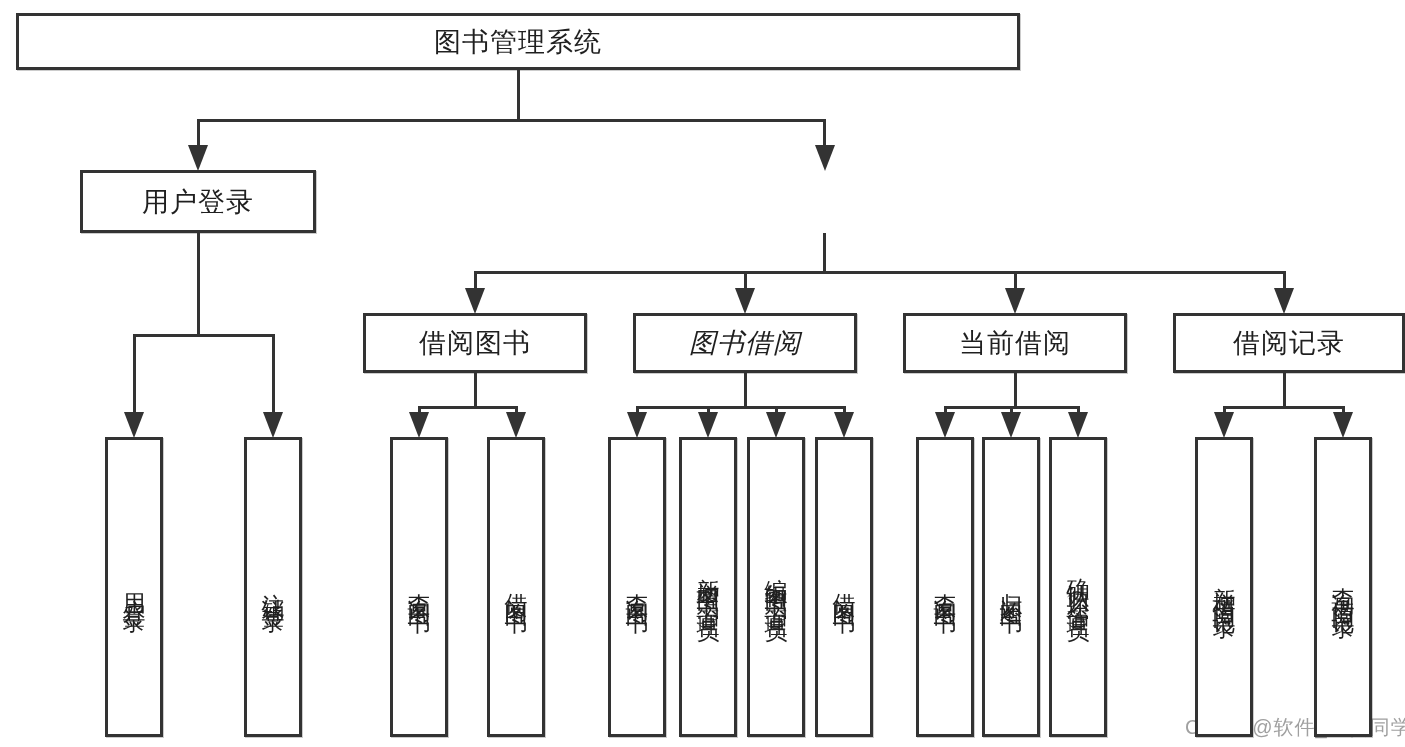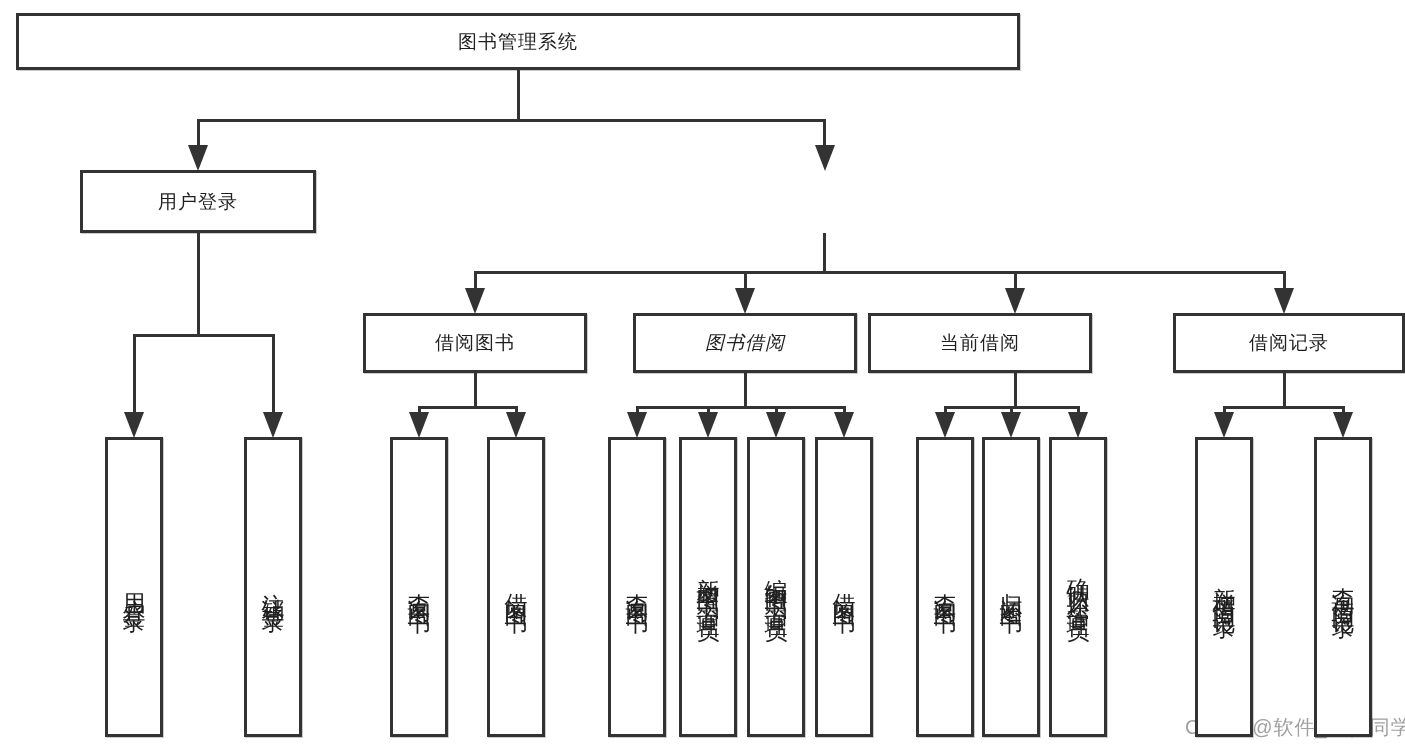--- a/index.html
+++ b/index.html
@@ -19,21 +19,21 @@
     position: absolute;
     box-sizing: border-box;
     border: 3px solid #333333;
     background: #ffffff;
     display: flex;
     align-items: center;
     justify-content: center;
     box-shadow: 1px 1px 0 rgba(51,51,51,0.25);
   }
   .node.h .lbl {
-    font-size: 19px;
+    font-size: 27px;
     letter-spacing: 1px;
     color: #1f1f1f;
     white-space: nowrap;
   }
   .node.v .lbl {
     writing-mode: vertical-rl;
     font-size: 23px;
     letter-spacing: 6px;
     color: #1f1f1f;
     line-height: 1;
@@ -70,21 +70,21 @@
     </div>
     <div class="node h" style="left: 80px; top: 170px; width: 236px; height: 63px; border-color: rgb(51, 51, 51);">
       <span class="lbl" style="color: rgb(31, 31, 31);">用户登录</span>
     </div>
     <div class="node h" style="left: 363px; top: 313px; width: 224px; height: 60px; border-color: rgb(51, 51, 51);">
       <span class="lbl" style="color: rgb(31, 31, 31);">借阅图书</span>
     </div>
     <div class="node h" style="left: 633px; top: 313px; width: 224px; height: 60px; border-color: rgb(51, 51, 51);">
       <span class="lbl" style="color: rgb(31, 31, 31); font-style: italic;">图书借阅</span>
     </div>
-    <div class="node h" style="left: 868px; top: 313px; width: 224px; height: 60px; border-color: rgb(51, 51, 51);">
+    <div class="node h" style="left: 903px; top: 313px; width: 224px; height: 60px; border-color: rgb(51, 51, 51);">
       <span class="lbl" style="color: rgb(31, 31, 31);">当前借阅</span>
     </div>
     <div class="node h" style="left: 1173px; top: 313px; width: 232px; height: 60px; border-color: rgb(51, 51, 51);">
       <span class="lbl" style="color: rgb(31, 31, 31);">借阅记录</span>
     </div>
     <div class="node v" style="left: 105px; top: 437px; width: 58px; height: 300px; border-color: rgb(51, 51, 51);">
       <span class="lbl" style="color: rgb(31, 31, 31);">用户登录</span>
     </div>
     <div class="node v" style="left: 244px; top: 437px; width: 58px; height: 300px; border-color: rgb(51, 51, 51);">
       <span class="lbl" style="color: rgb(31, 31, 31);">注销登录</span>

